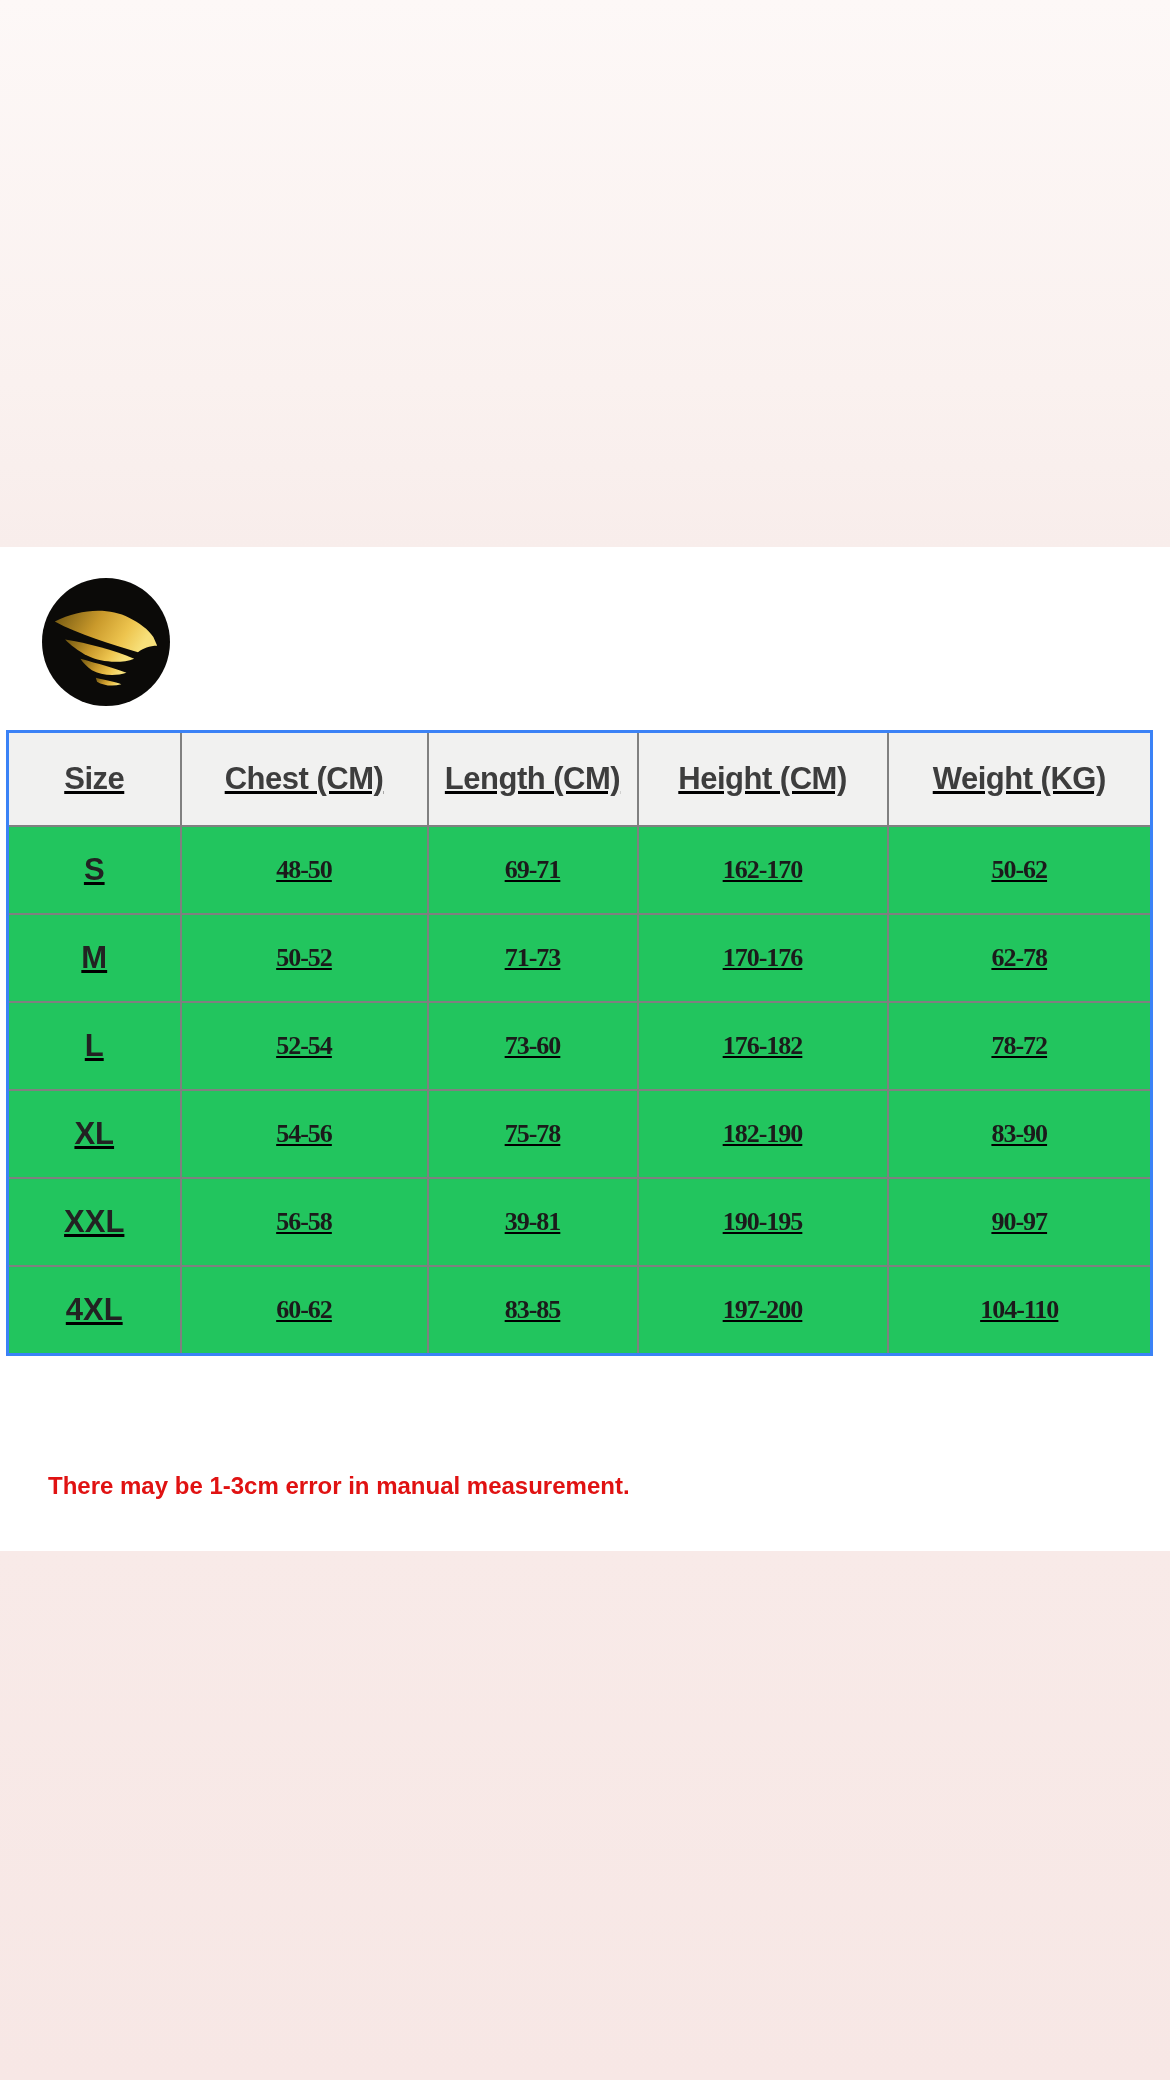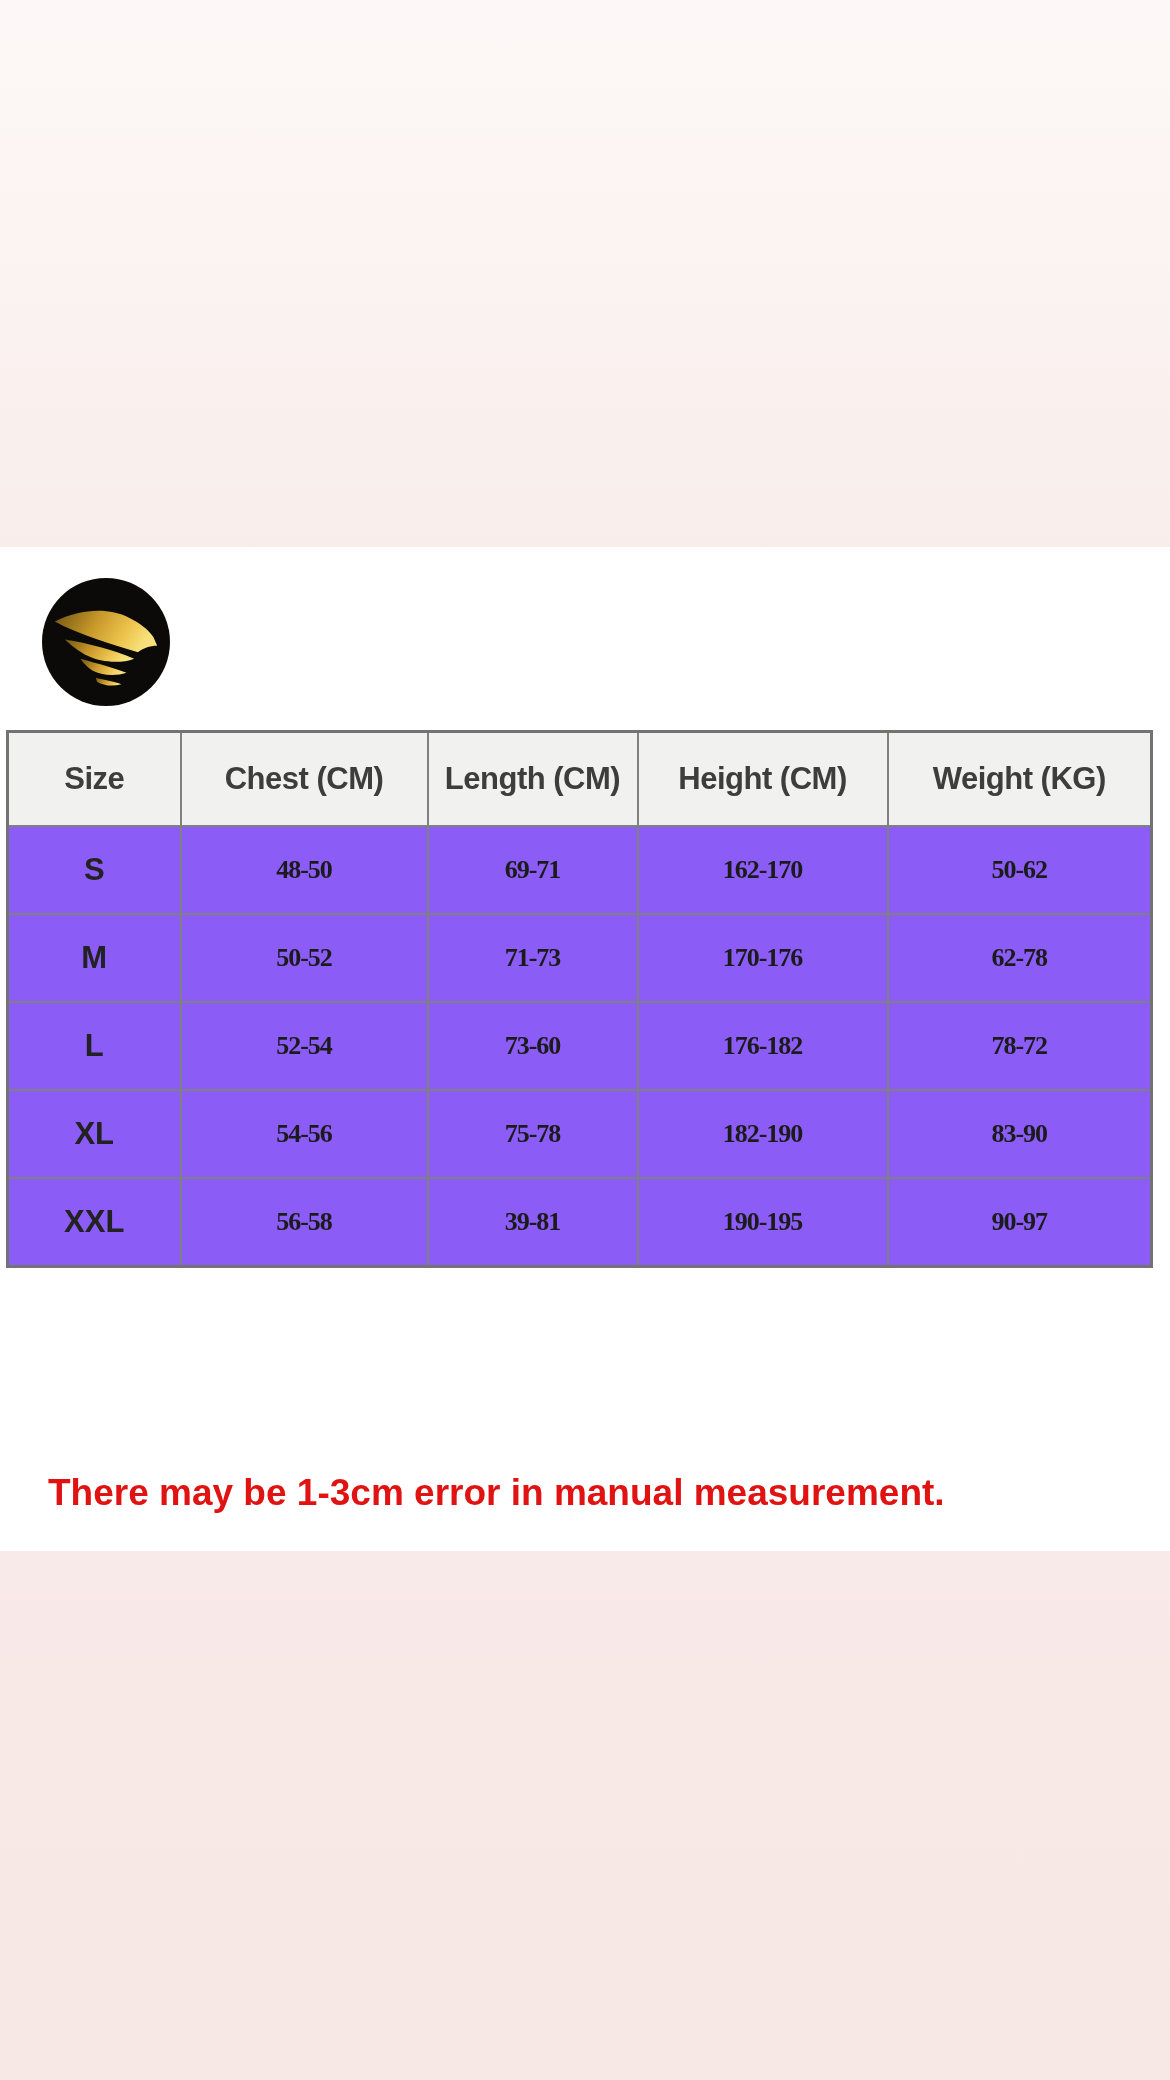--- a/index.html
+++ b/index.html
@@ -22,23 +22,24 @@
     background: linear-gradient(to bottom, var(--bottom_band, #f8eae8) 0%, #f7e7e5 100%);
   }
   .brand-logo {
     position: absolute; left: 42px; top: 575px; width: 128px; height: 134px;
   }
   .brand-logo svg { width: 100%; height: 100%; display: block; }
 
   table.size-chart {
     position: absolute; left: 6px; top: 730px;
     border-collapse: collapse;
-    background: #8b5cf6;
-    border: 3px solid #737373;
+    background: #22c55e;
+    border: 3px solid #3b82f6;
     table-layout: fixed;
+    text-decoration: underline;
   }
   table.size-chart th, table.size-chart td {
     border: 2px solid #808080;
     text-align: center; vertical-align: middle;
     padding: 0;
   }
   table.size-chart th {
     height: 92px;
     background: var(--header_bg, #f1f1f0);
     font-family: "Liberation Sans", sans-serif;
@@ -52,21 +53,21 @@
   }
   td.num-cell {
     font-family: "Liberation Serif", serif;
     font-weight: bold; font-size: 26px; color: #1b1b1b;
     letter-spacing: -1px;
     margin-top: 24px;
   }
   .disclaimer {
     position: absolute; left: 48px; top: 1472px;
     font-family: "Liberation Sans", sans-serif;
-    font-weight: bold; font-size: 37px;
+    font-weight: bold; font-size: 24px;
     color: var(--disclaimer_red, #e01212);
     white-space: nowrap;
   }
 </style>
 </head>
 <body>
 
 <div class="band-top"></div>
 
 <div class="content-panel">
@@ -138,18 +139,25 @@
       <td class="num-cell">182-190</td>
       <td class="num-cell">83-90</td>
     </tr>
     <tr>
       <td class="size-cell">XXL</td>
       <td class="num-cell">56-58</td>
       <td class="num-cell">39-81</td>
       <td class="num-cell">190-195</td>
       <td class="num-cell">90-97</td>
     </tr>
+    <tr>
+      <td class="size-cell">4XL</td>
+      <td class="num-cell">60-62</td>
+      <td class="num-cell">83-85</td>
+      <td class="num-cell">197-200</td>
+      <td class="num-cell">104-110</td>
+    </tr>
   </tbody>
 </table>
 
 <div class="disclaimer">There may be 1-3cm error in manual measurement.</div>
 
 <div class="band-bottom"></div>
 
 </body></html>

